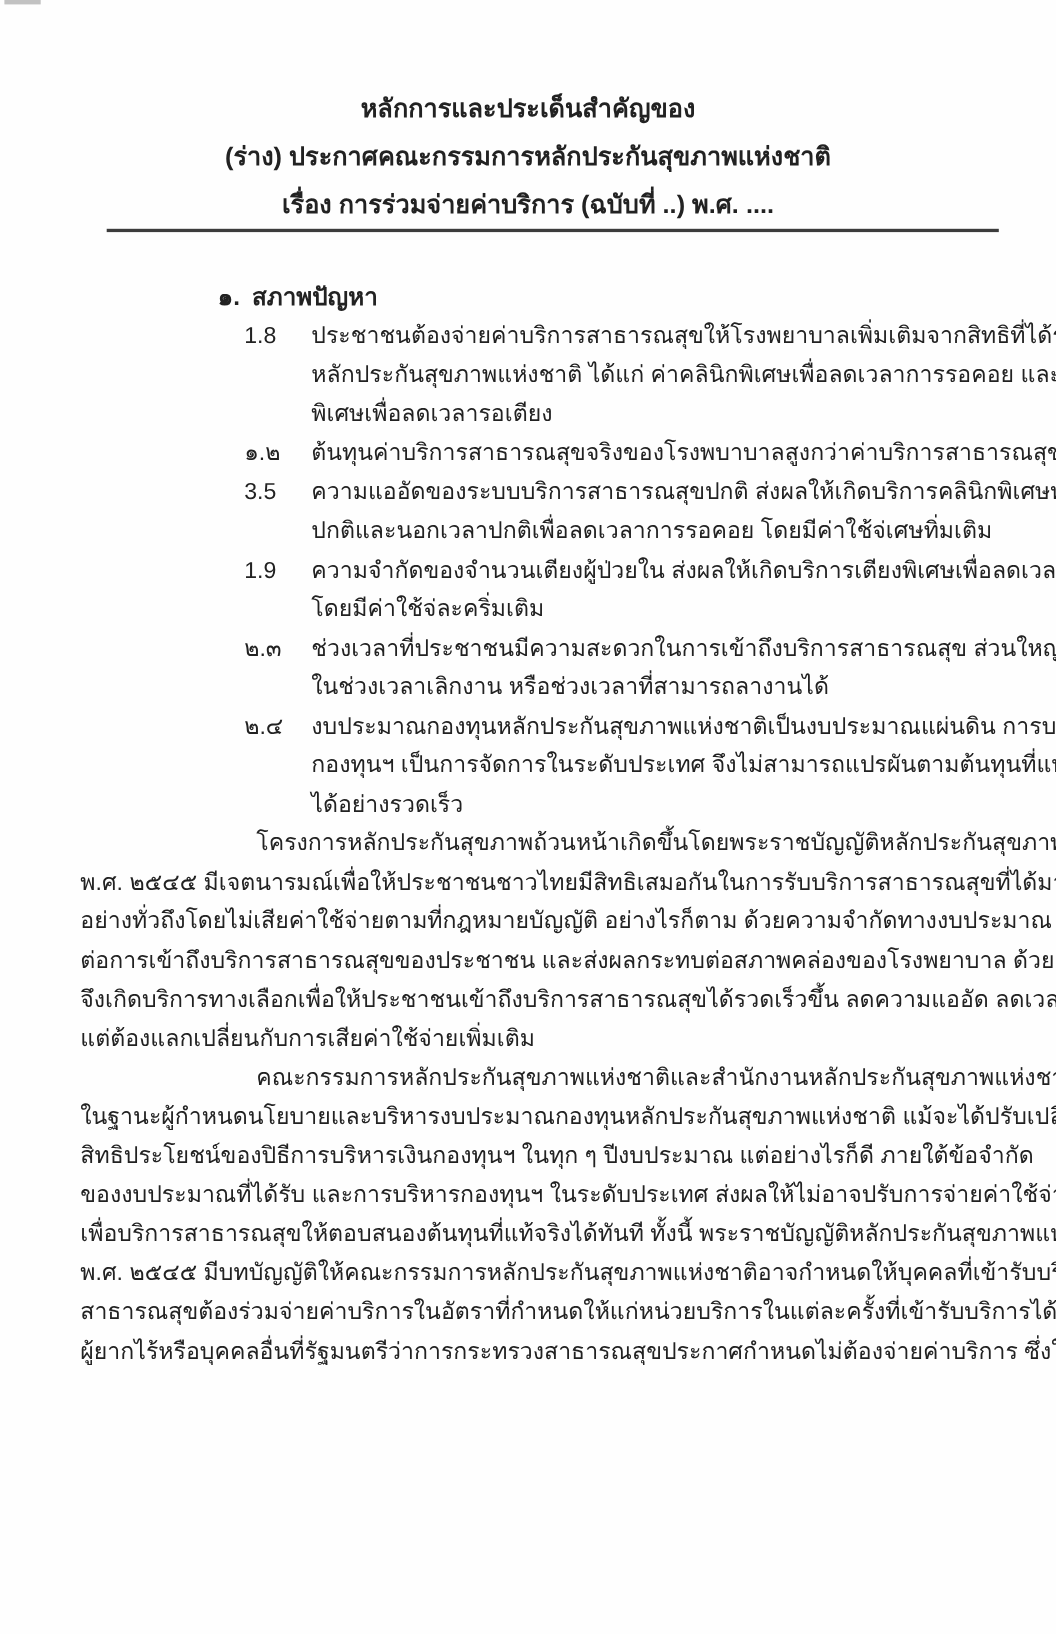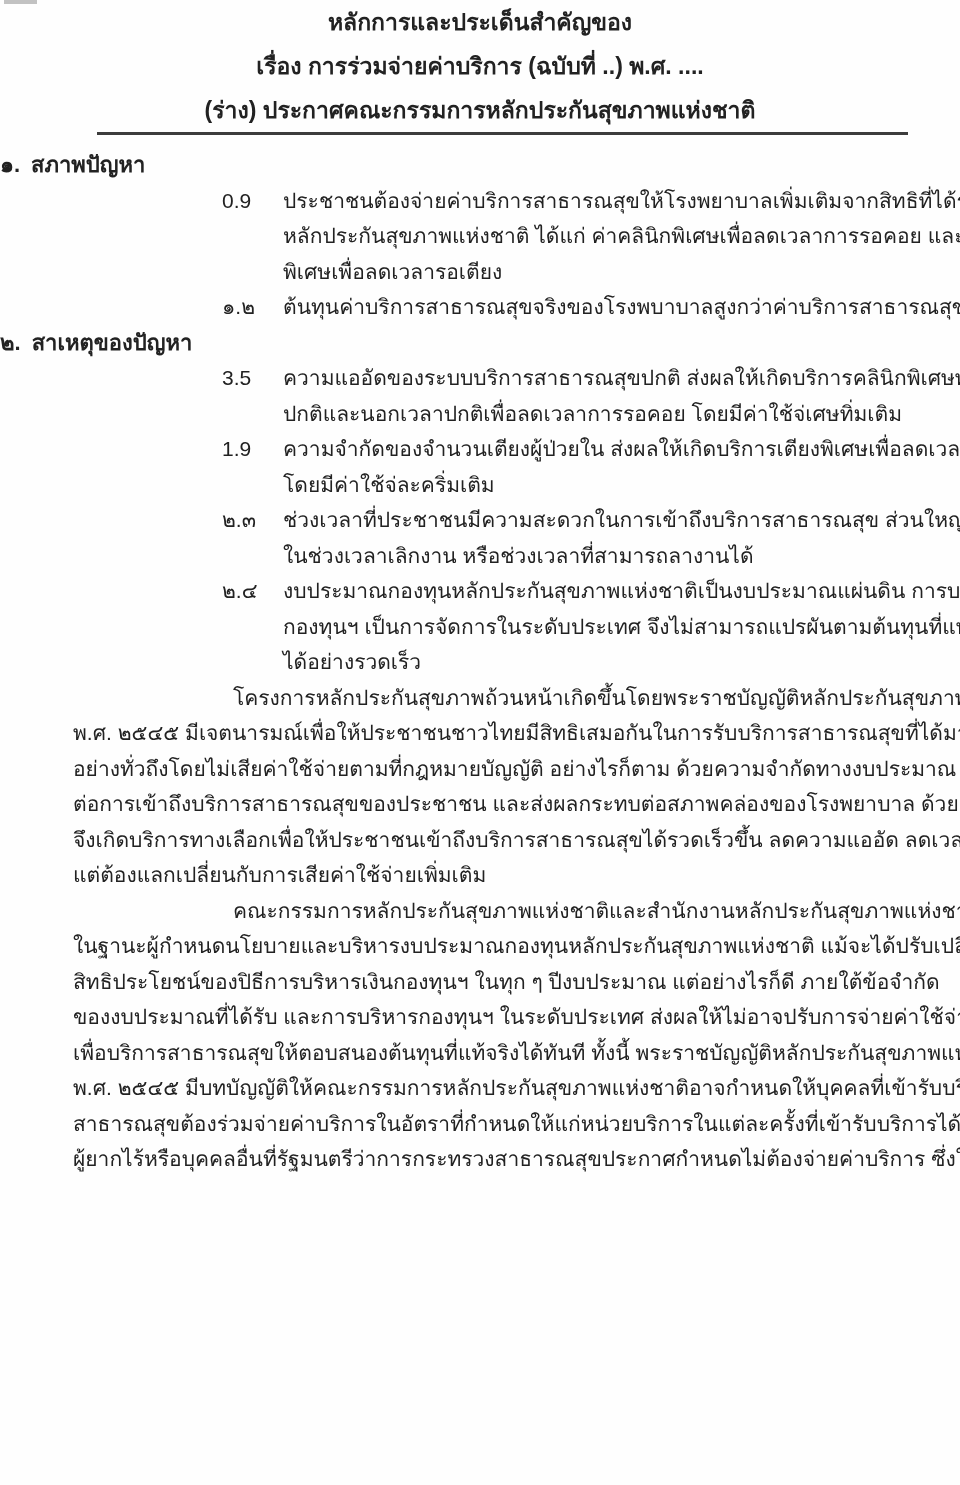--- a/index.html
+++ b/index.html
@@ -11,61 +11,61 @@
     overflow:hidden;
     font-family:"Liberation Sans","DejaVu Sans",sans-serif;
     color:#222;
   }
   .scan-artifact {
     position:absolute; left:4px; top:0;
     width:33px; height:4px;
     background:#8f8f8f; opacity:.55;
   }
   .title-block {
+    padding-top:76px;
     text-align:center;
     font-weight:bold;
     font-size:23px;
   }
   .title-line { line-height:44px; white-space:nowrap; }
   .divider {
     margin-left:97px;
     width:811px; height:3px;
     background:#3c3c3c;
   }
   .doc-body { padding-top:12px; font-size:21px; }
   .row { line-height:35.5px; white-space:nowrap; }
-  .heading-row { font-weight:bold; font-size:22px; }
+  .heading-row { padding-left:198px; font-weight:bold; font-size:22px;margin-top:29px; }
   .heading-num { display:inline-block; margin-right:11px; }
   .item-first { padding-left:222px; }
   .item-num { display:inline-block; width:61px; }
   .item-cont { padding-left:283px; }
   .para-line { padding-left:73px; }
   .para-first { padding-left:233px; }
 </style>
 </head>
 <body>
 
 <div class="page">
   <div class="scan-artifact"></div>
   <div class="title-block">
       <div class="title-line">หลักการและประเด็นสำคัญของ</div>
+      <div class="title-line">(ร่าง) ประกาศคณะกรรมการหลักประกันสุขภาพแห่งชาติ</div>
       <div class="title-line">เรื่อง การร่วมจ่ายค่าบริการ (ฉบับที่ ..) พ.ศ. ....</div>
-      <div class="title-line">(ร่าง) ประกาศคณะกรรมการหลักประกันสุขภาพแห่งชาติ</div>
     </div>
   <div class="divider"></div>
   <div class="doc-body">
       <div>
         <div class="row heading-row"><span class="heading-num">๑.</span><span>สภาพปัญหา</span></div>
-        <div class="row item-first"><span class="item-num">0.9</span><span>ประชาชนต้องจ่ายค่าบริการสาธารณสุขให้โรงพยาบาลเพิ่มเติมจากสิทธิที่ได้รับในระบบ</span></div>
+        <div class="row item-first"><span class="item-num">1.8</span><span>ประชาชนต้องจ่ายค่าบริการสาธารณสุขให้โรงพยาบาลเพิ่มเติมจากสิทธิที่ได้รับในระบบ</span></div>
         <div class="row item-cont">หลักประกันสุขภาพแห่งชาติ ได้แก่ ค่าคลินิกพิเศษเพื่อลดเวลาการรอคอย และค่าเตียง</div>
         <div class="row item-cont">พิเศษเพื่อลดเวลารอเตียง</div>
         <div class="row item-first"><span class="item-num">๑.๒</span><span>ต้นทุนค่าบริการสาธารณสุขจริงของโรงพบาบาลสูงกว่าค่าบริการสาธารณสุขที่เรียกเก็บ</span></div>
       </div>
       <div>
-        <div class="row heading-row"><span class="heading-num">๒.</span><span>สาเหตุของปัญหา</span></div>
         <div class="row item-first"><span class="item-num">3.5</span><span>ความแออัดของระบบบริการสาธารณสุขปกติ ส่งผลให้เกิดบริการคลินิกพิเศษทั้งในเวลา</span></div>
         <div class="row item-cont">ปกติและนอกเวลาปกติเพื่อลดเวลาการรอคอย โดยมีค่าใช้จ่เศษทิ่มเติม</div>
         <div class="row item-first"><span class="item-num">1.9</span><span>ความจำกัดของจำนวนเตียงผู้ป่วยใน ส่งผลให้เกิดบริการเตียงพิเศษเพื่อลดเวลารอเตียง</span></div>
         <div class="row item-cont">โดยมีค่าใช้จ่ละคริ่มเติม</div>
         <div class="row item-first"><span class="item-num">๒.๓</span><span>ช่วงเวลาที่ประชาชนมีความสะดวกในการเข้าถึงบริการสาธารณสุข ส่วนใหญ่จำกัดอยู่</span></div>
         <div class="row item-cont">ในช่วงเวลาเลิกงาน หรือช่วงเวลาที่สามารถลางานได้</div>
         <div class="row item-first"><span class="item-num">๒.๔</span><span>งบประมาณกองทุนหลักประกันสุขภาพแห่งชาติเป็นงบประมาณแผ่นดิน การบริหาร</span></div>
         <div class="row item-cont">กองทุนฯ เป็นการจัดการในระดับประเทศ จึงไม่สามารถแปรผันตามต้นทุนที่แท้จริง</div>
         <div class="row item-cont">ได้อย่างรวดเร็ว</div>
       </div>

